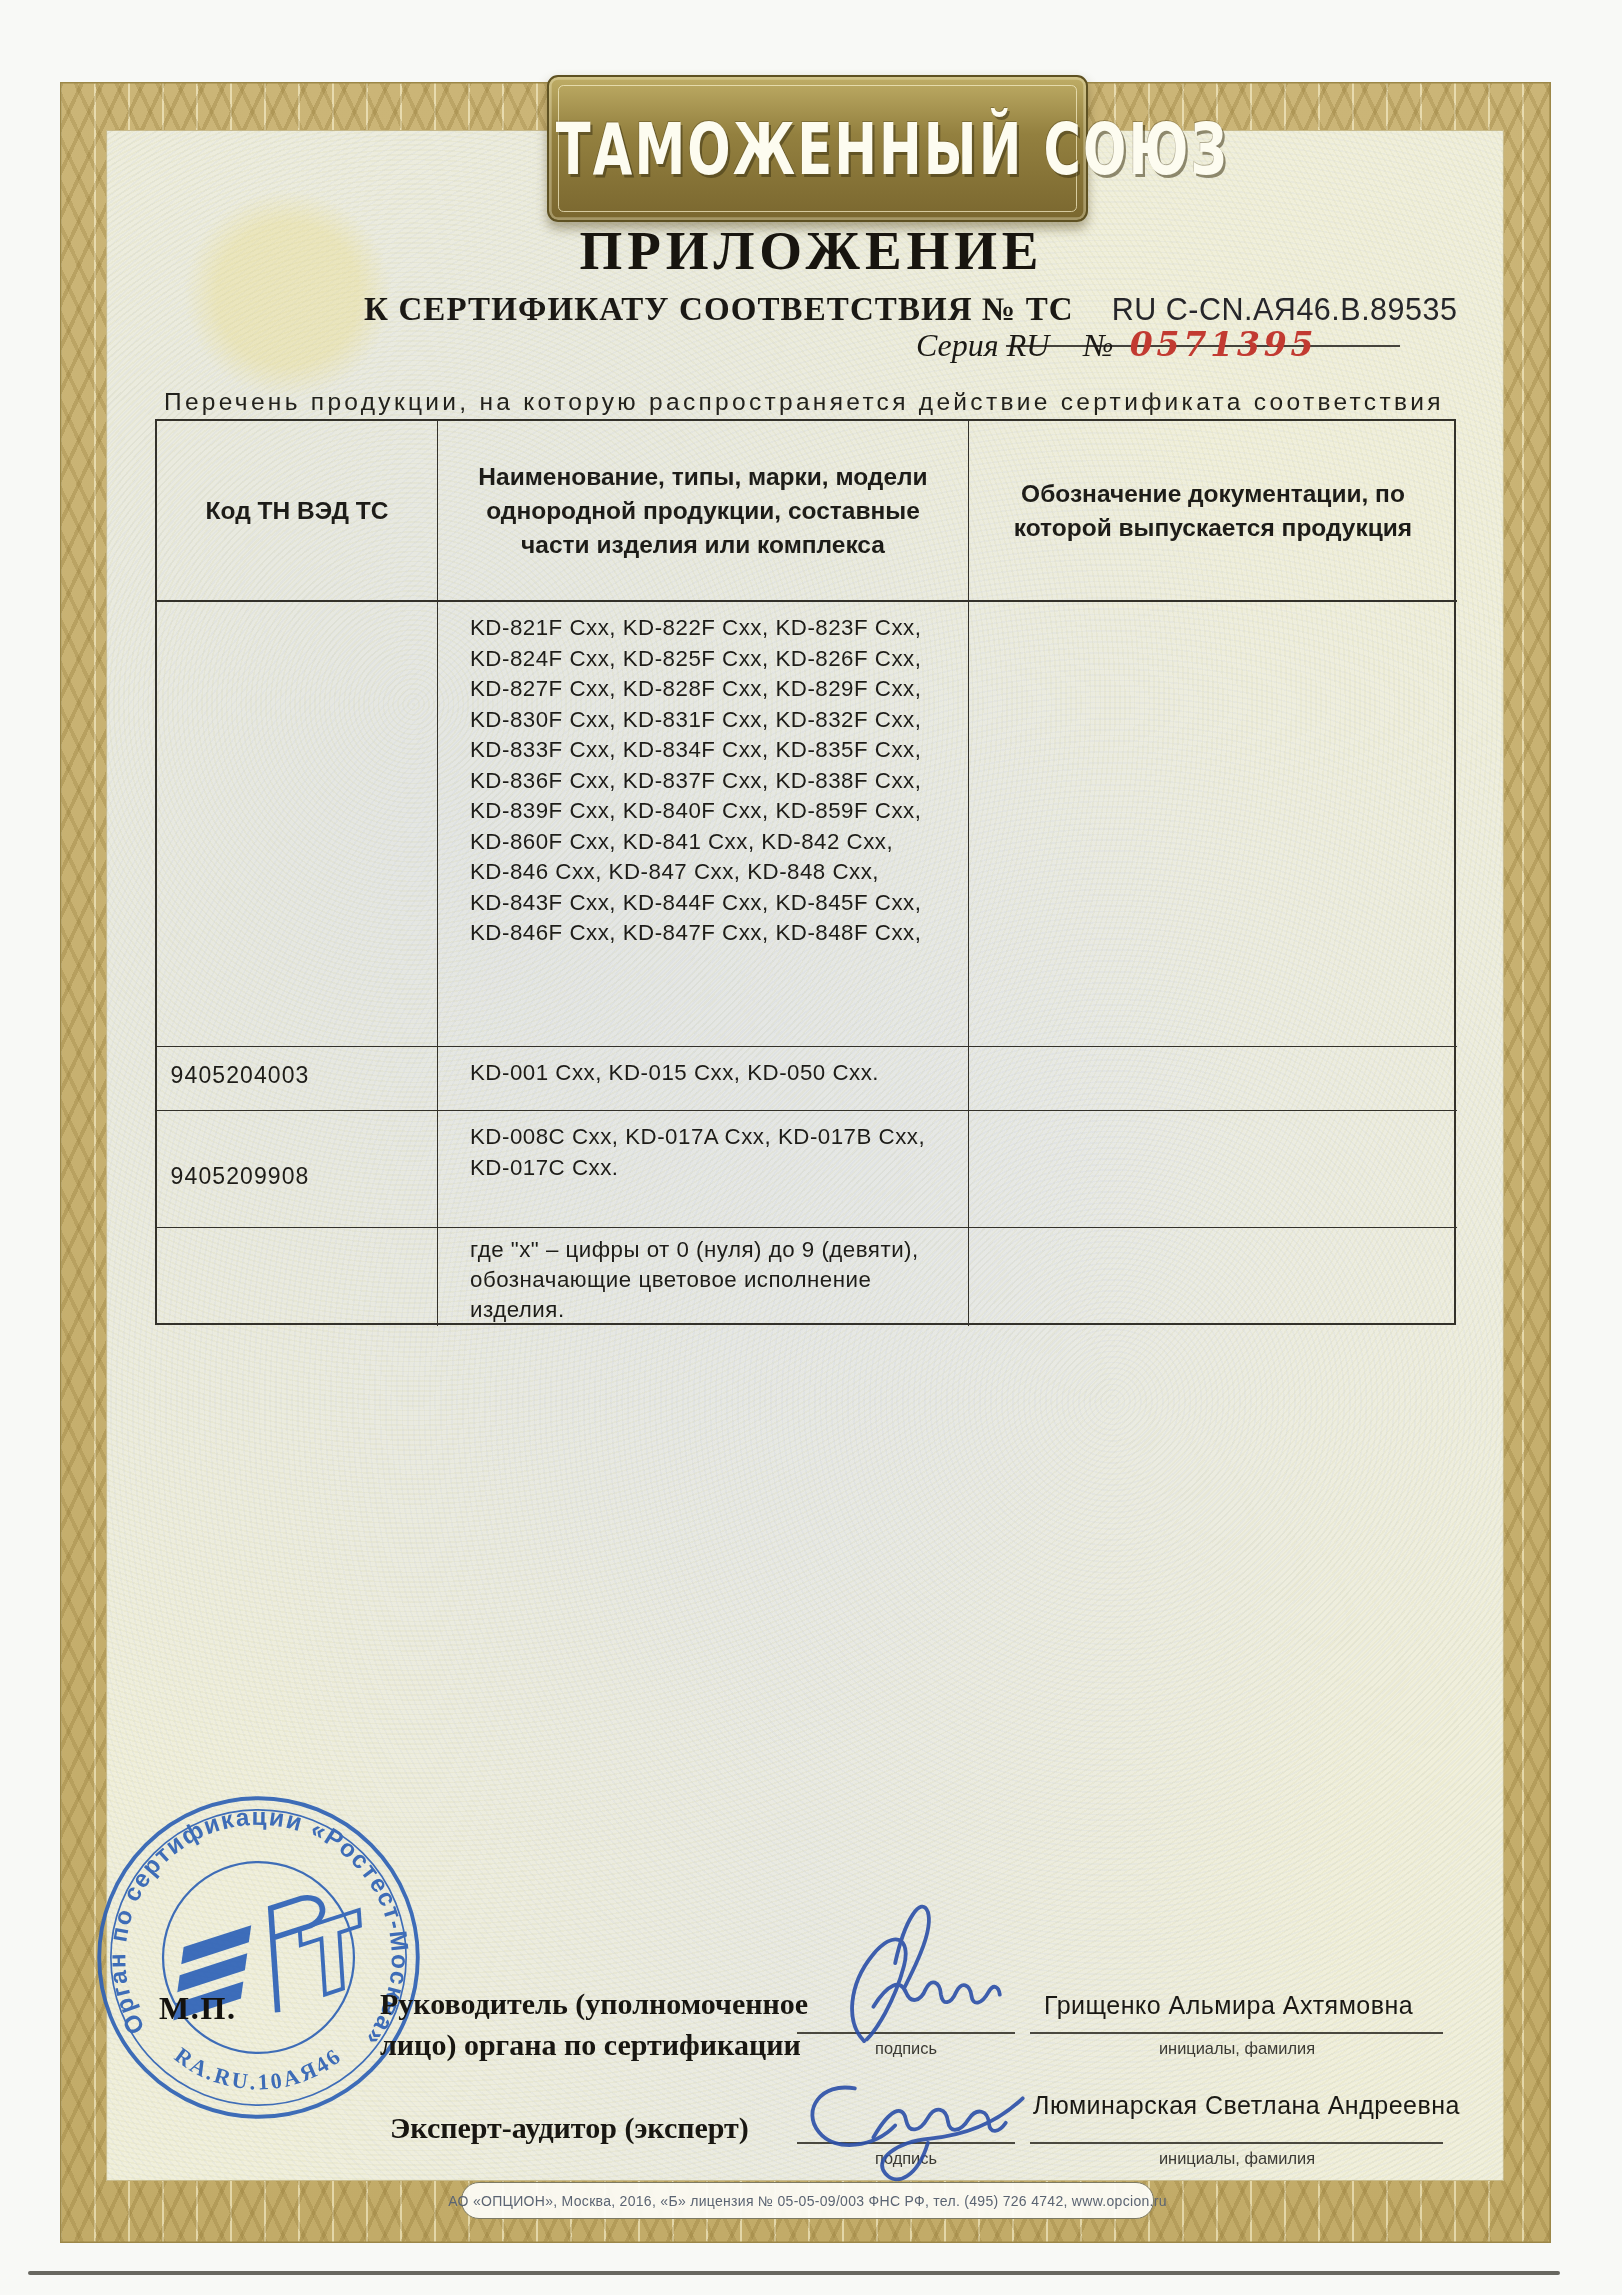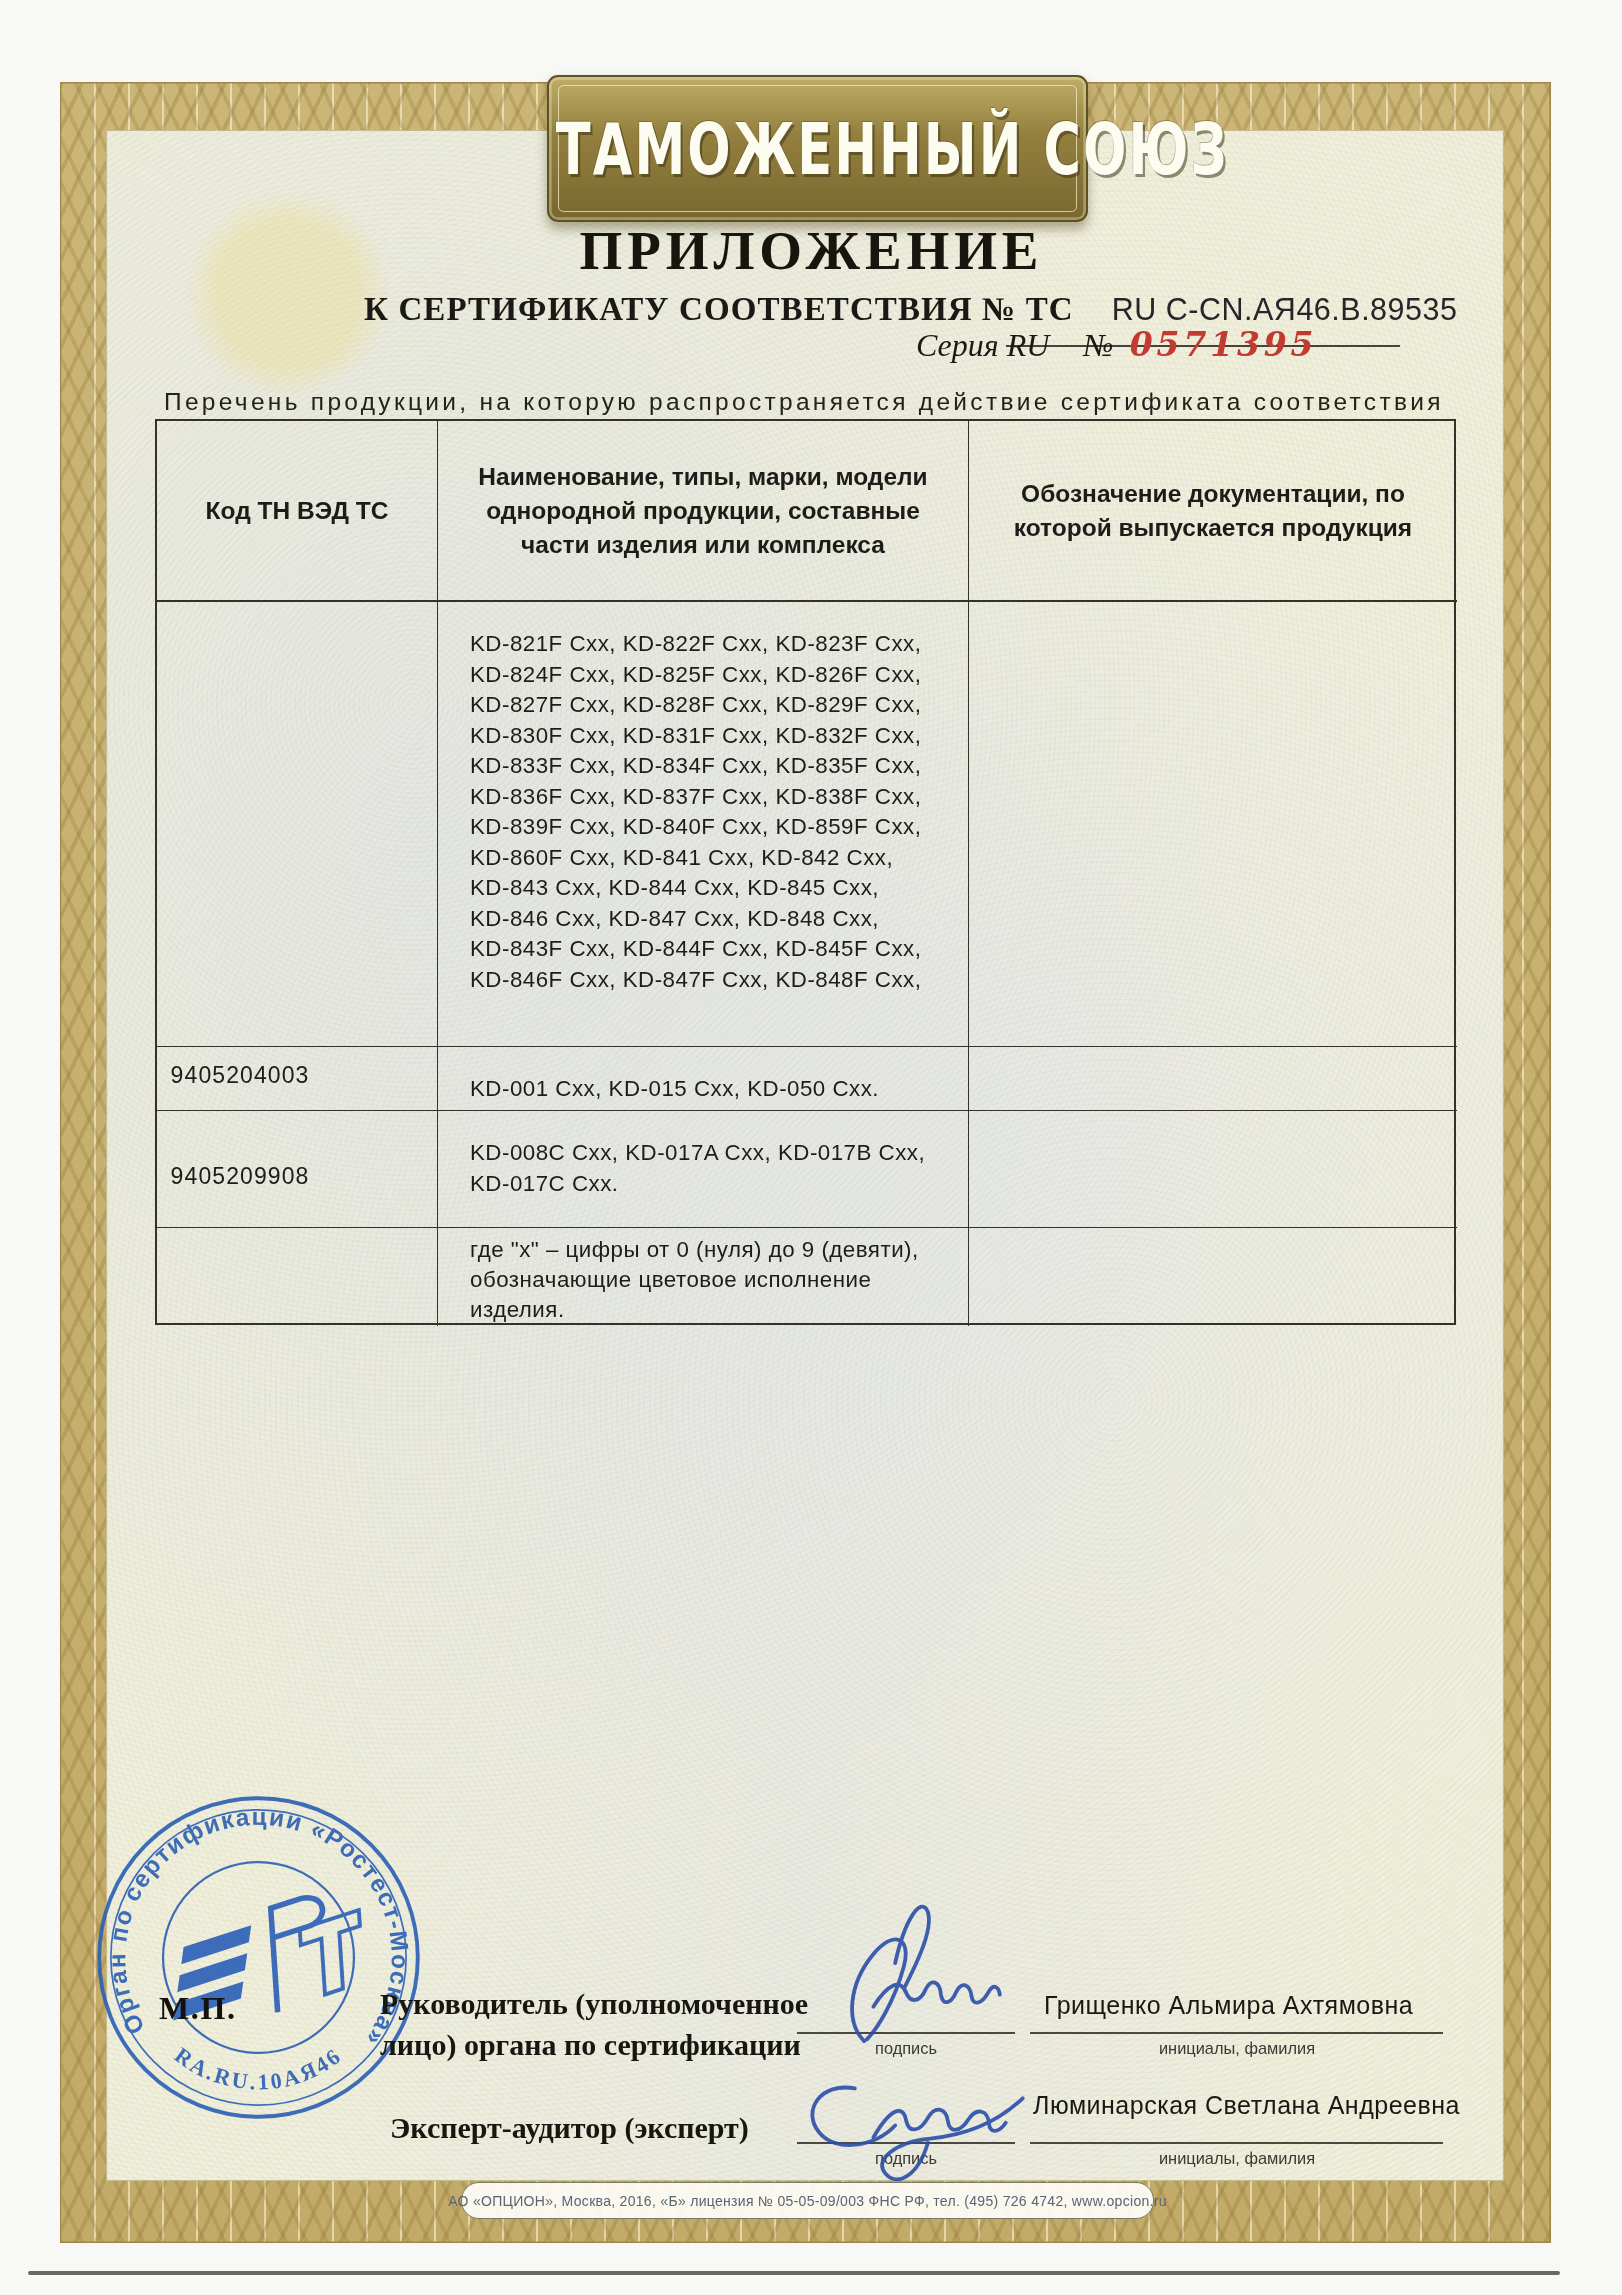--- a/index.html
+++ b/index.html
@@ -97,21 +97,21 @@
   .cell{border-right:1.6px solid #33312a;border-bottom:1.6px solid #33312a;box-sizing:border-box;overflow:hidden;}
   .cell.last-col{border-right:none;}
   .cell.last-row{border-bottom:none;}
   .hcell{
     display:flex;align-items:center;justify-content:center;text-align:center;
     font-weight:bold;font-size:24.5px;line-height:34px;letter-spacing:0;
     border-bottom-width:2.2px;padding:0 16.4px;
   }
   .code-cell{font-size:23px;letter-spacing:1.1px;padding:15.3px 0 0 13.6px;}
   .code-cell.low{padding-top:52px;}
-  .models-cell{font-size:22.3px;line-height:30.5px;letter-spacing:0.5px;padding:27px 0 0 32px;}
+  .models-cell{font-size:22.3px;line-height:30.5px;letter-spacing:0.5px;padding:11px 0 0 32px;}
   .models-cell.tight{line-height:30px;padding-top:6.5px;}
   
   .stamp{position:absolute;left:92px;top:1791px;width:333px;height:333px;opacity:.92;}
   .mp-mark{
     position:absolute;left:159px;top:1990px;
     font-family:"Liberation Serif","DejaVu Serif",serif;
     font-weight:bold;font-size:32px;color:#14120e;letter-spacing:1.6px;
   }
   
   .role{
@@ -175,21 +175,20 @@
   <div class="cell code-cell"></div>
   <div class="cell models-cell">
       <div>KD-821F Cxx, KD-822F Cxx, KD-823F Cxx,</div>
       <div>KD-824F Cxx, KD-825F Cxx, KD-826F Cxx,</div>
       <div>KD-827F Cxx, KD-828F Cxx, KD-829F Cxx,</div>
       <div>KD-830F Cxx, KD-831F Cxx, KD-832F Cxx,</div>
       <div>KD-833F Cxx, KD-834F Cxx, KD-835F Cxx,</div>
       <div>KD-836F Cxx, KD-837F Cxx, KD-838F Cxx,</div>
       <div>KD-839F Cxx, KD-840F Cxx, KD-859F Cxx,</div>
       <div>KD-860F Cxx, KD-841 Cxx, KD-842 Cxx,</div>
-      <div>KD-843 Cxx, KD-844 Cxx, KD-845 Cxx,</div>
       <div>KD-846 Cxx, KD-847 Cxx, KD-848 Cxx,</div>
       <div>KD-843F Cxx, KD-844F Cxx, KD-845F Cxx,</div>
       <div>KD-846F Cxx, KD-847F Cxx, KD-848F Cxx,</div>
     </div>
   <div class="cell last-col"></div>
 
   <div class="cell code-cell">9405204003</div>
   <div class="cell models-cell">
       <div>KD-001 Cxx, KD-015 Cxx, KD-050 Cxx.</div>
     </div>

